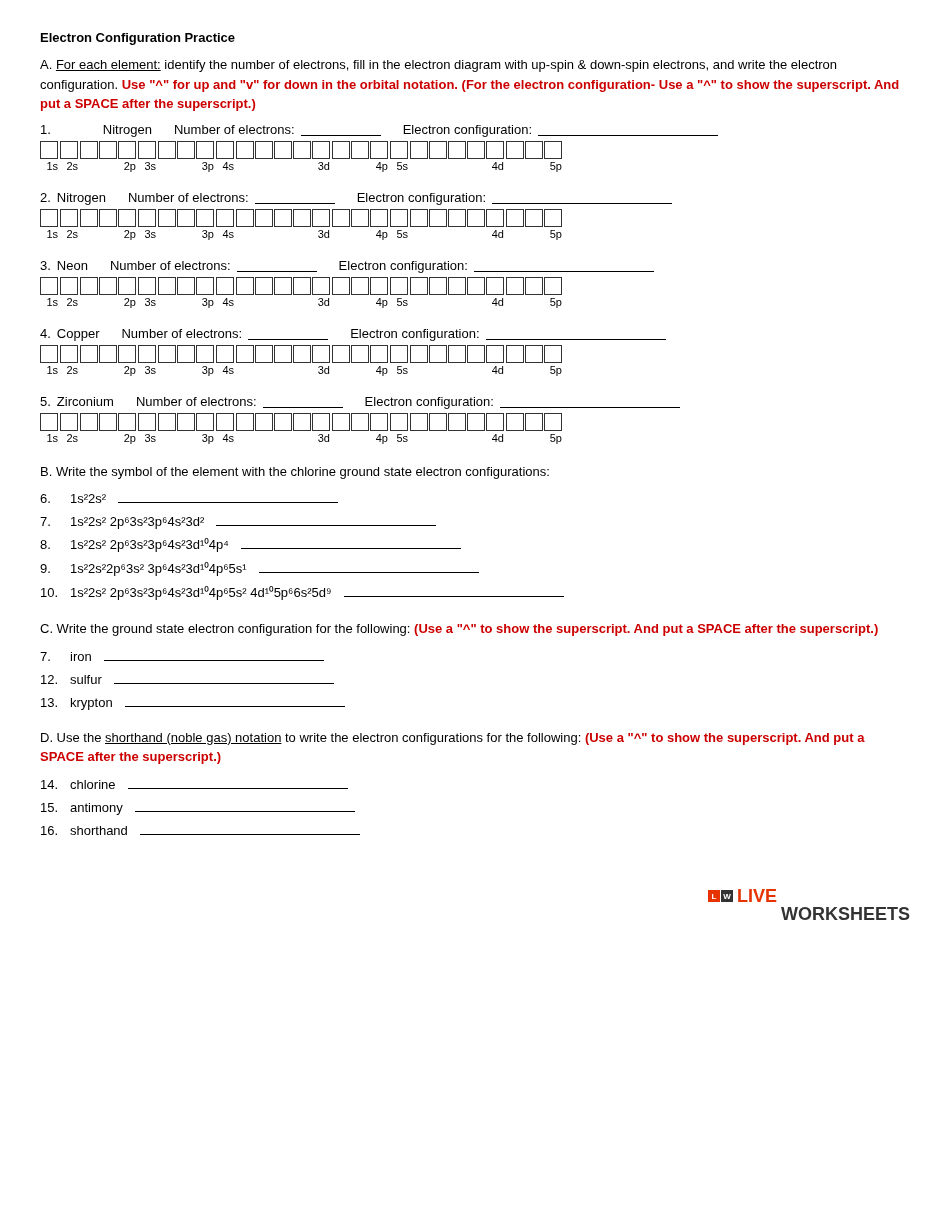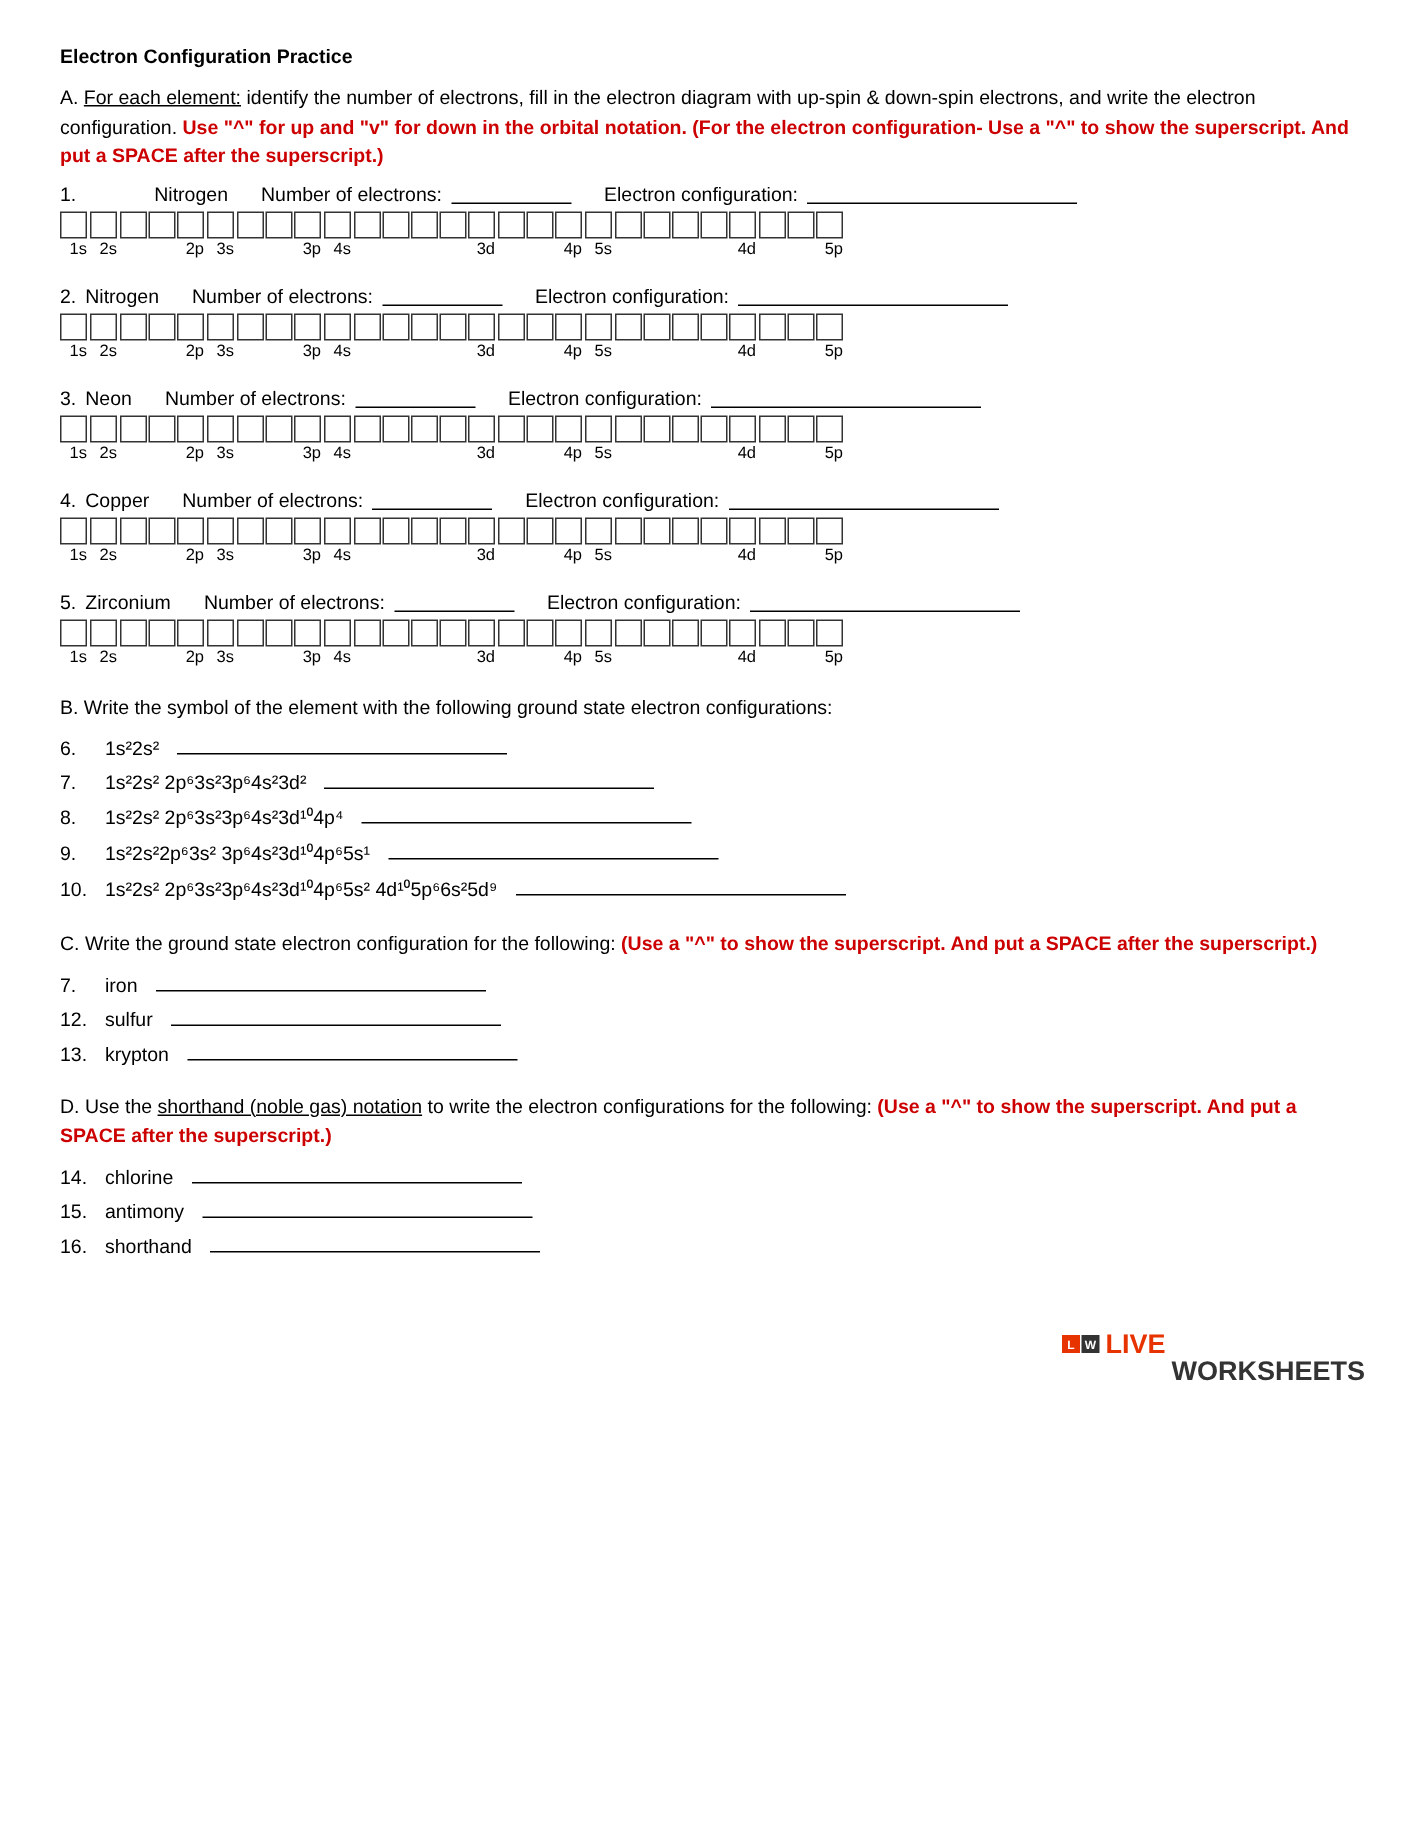--- a/index.html
+++ b/index.html
@@ -594,21 +594,21 @@
             <div class="box"></div>
             <div class="box"></div>
           </div>
           <div class="orbital-label">5p</div>
         </div>
       </div>
     </div>
   </div>
 
 <div class="section-b">
-  <div class="section-text">B. Write the symbol of the element with the following ground state electron configurations:</div>
+  <div class="section-text">B. Write the symbol of the element with the chlorine ground state electron configurations:</div>
   <div id="section-b-items">
       <div class="item-row">
         <span class="item-num">6.</span>
         <span>1s²2s²</span>
         <span class="answer-line"></span>
       </div>
       <div class="item-row">
         <span class="item-num">7.</span>
         <span>1s²2s² 2p⁶3s²3p⁶4s²3d²</span>
         <span class="answer-line"></span>

